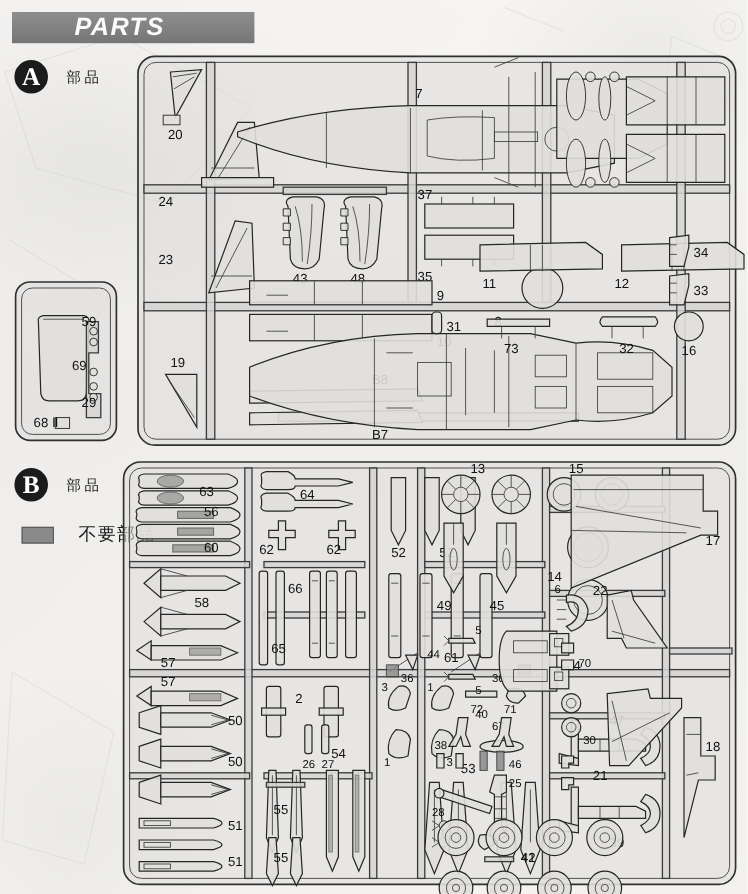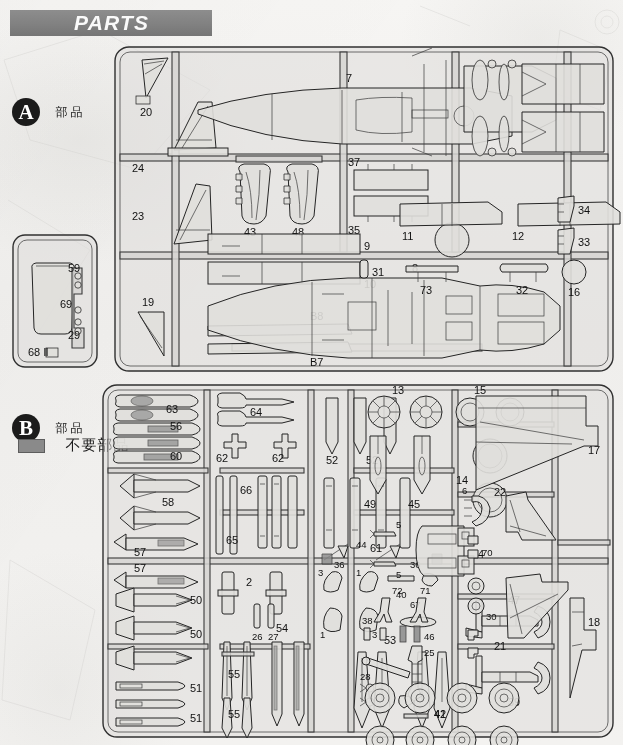--- a/index.html
+++ b/index.html
@@ -49,21 +49,20 @@
     top: 10px;
     width: 150px;
     height: 16px;
     line-height: 25px;
     color: #fafafa;
     font-size: 21px;
     font-weight: bold;
     font-style: italic;
     letter-spacing: 1.2px;
     font-family: "Liberation Sans", sans-serif;
-    margin-left: 12px;
   }
 
   
   .badge-row { position: absolute; }
   .badge-circle {
     width: 28px; height: 28px;
     border-radius: 50%;
     background: #1b1b1b;
     color: #ffffff;
     font-size: 21px;
@@ -175,27 +174,27 @@
       <circle cx="607" cy="22" r="12"></circle>
       <circle cx="607" cy="22" r="6"></circle>
       <path d="M8 200 L90 250 L40 330"></path>
       <path d="M420 6 L470 26"></path>
     </g>
   </svg>
 
   <div id="parts-banner"></div>
   <div id="parts-banner-label">PARTS</div>
 
-  <div class="badge-row" style="left:12px; top:50px;margin-top:48px;">
+  <div class="badge-row" style="left:12px; top:50px;">
     <span class="badge-circle">A</span>
     <span class="badge-text">部品</span>
   </div>
 
 
-  <div class="badge-row" style="left:12px; top:390px;margin-top:24px;">
+  <div class="badge-row" style="left:12px; top:390px;">
     <span class="badge-circle">B</span>
     <span class="badge-text">部品</span>
   </div>
 
   <div id="legend-unused">
     <span class="legend-swatch"></span>
     <span class="legend-label">不要部品</span>
   </div>
 
   <svg class="sprue-svg" style="left:10px; top:232px;" width="92" height="140" viewBox="0 0 92 140">

